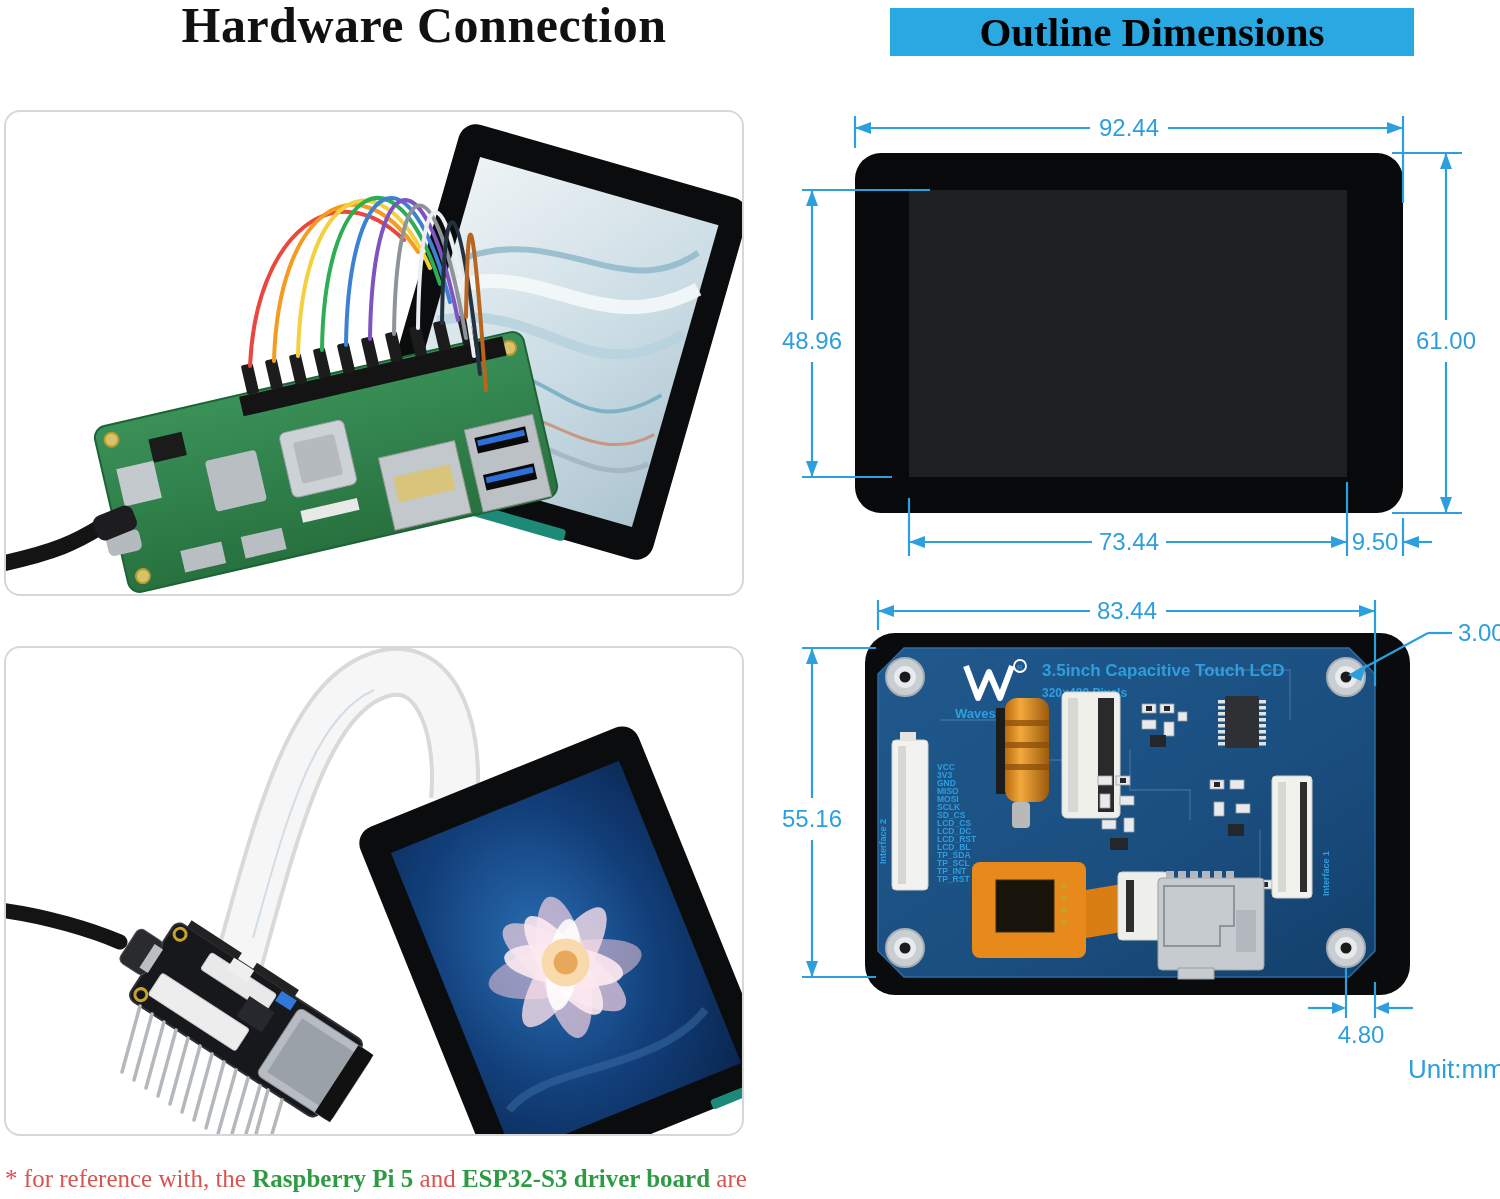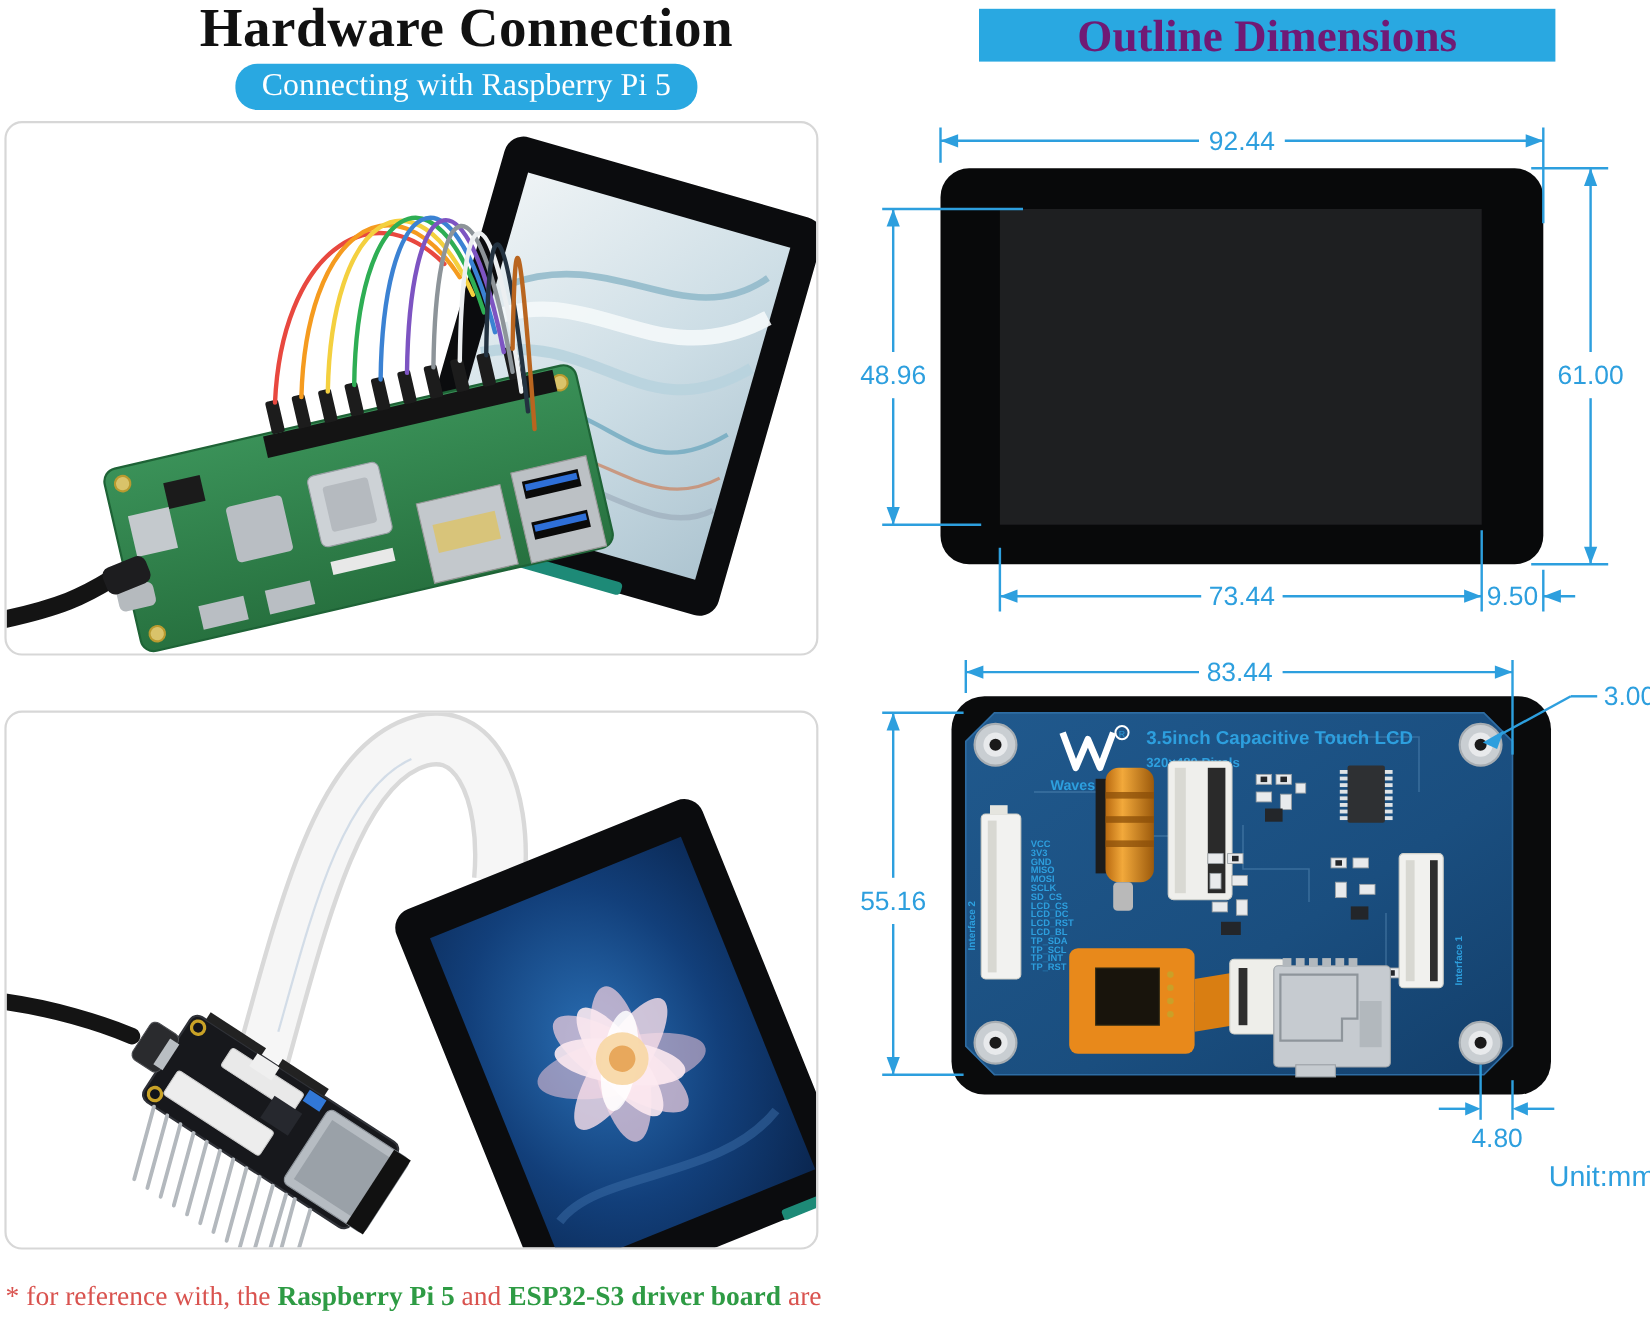--- a/index.html
+++ b/index.html
@@ -6,21 +6,21 @@
   #stage{position:relative;width:1500px;height:1199px;background:#ffffff;overflow:hidden;
          font-family:"Liberation Serif", serif;border-radius:24px;}
   .abs{position:absolute;}
   
   #hw-title{left:0;top:-4px;width:848px;text-align:center;font-size:50px;font-weight:bold;color:#111;letter-spacing:.5px;}
   .pill{left:0;width:848px;text-align:center;}
   .pill span{display:inline-block;background:#29A8E1;color:#fff;font-size:29px;border-radius:20px;
              padding:3px 24px 7px 24px;line-height:32px;}
   #pill1{top:58px;}
   #pill2{top:597px;}
-  #od-banner{left:890px;top:8px;width:524px;height:48px;background:#29A8E1;color:#701a75;
+  #od-banner{left:890px;top:8px;width:524px;height:48px;background:#29A8E1;color:#000000;
              font-size:41px;font-weight:bold;text-align:center;line-height:48px;}
   
   .frame{border:2px solid #d7d7d7;border-radius:16px;background:#fff;overflow:hidden;}
   #frame1{left:4px;top:110px;width:736px;height:482px;}
   #frame2{left:4px;top:646px;width:736px;height:486px;}
   
   #note{left:0;top:1136px;width:752px;text-align:center;font-size:25px;line-height:35px;color:#D9534F;}
   #note .grn{color:#2E9B44;font-weight:bold;}
   
   .dimsvg{position:absolute;}
@@ -28,23 +28,20 @@
   .pcbtxt{font-family:"Liberation Sans", sans-serif;fill:#ffffff;}
   #unit-label{left:1408px;top:1054px;font-family:"Liberation Sans",sans-serif;font-size:26px;color:#2D9FDE;}
 </style>
 </head>
 <body>
 
 <div id="stage">
 
   <div class="abs" id="hw-title">Hardware Connection</div>
 
-  <div class="abs pill" id="pill1">
-    <span>Connecting with Raspberry Pi 5</span>
-  </div>
 
   <div class="abs frame" id="frame1">
     <svg width="736" height="482" viewBox="0 0 736 482">
       <defs>
         <linearGradient id="scr1" x1="0" y1="0" x2="1" y2="1">
           <stop offset="0" stop-color="#eef3f5"></stop>
             <stop offset="0.55" stop-color="#ccdde5"></stop>
             <stop offset="1" stop-color="#aec5d1"></stop>
         </linearGradient>
         <linearGradient id="pibrd" x1="0" y1="0" x2="0" y2="1">

